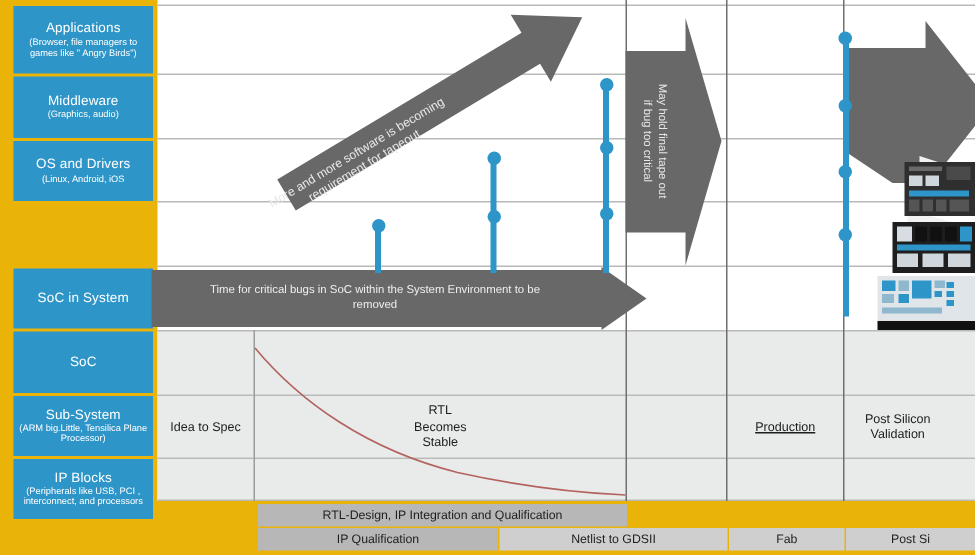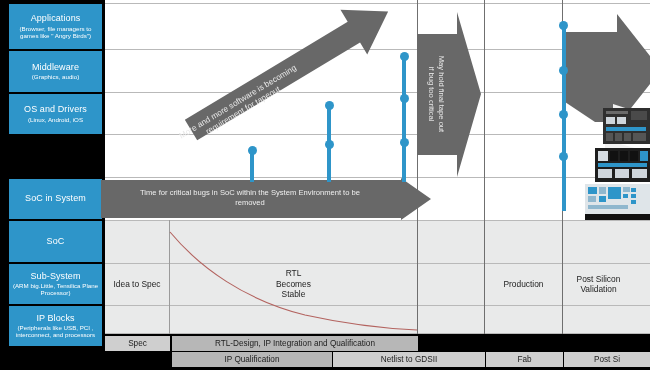--- a/index.html
+++ b/index.html
@@ -1,21 +1,21 @@
 <!DOCTYPE html>
 <html><head>
 <meta charset="utf-8">
 <style>
   * { box-sizing: border-box; margin:0; padding:0; }
   html,body{
     width:650px; height:370px; overflow:hidden;
     background:#ffffff;
     font-family:"Liberation Sans", sans-serif;
   }
-  #root{ position:relative; width:650px; height:370px; background:#000000; }
+  #root{ position:relative; width:650px; height:370px; background:#eab308; }
 
   
   #layer-column{ position:absolute; left:0; top:0; width:105px; height:370px; }
   .layer-block{
     position:absolute; left:9px; width:93px;
     background:#2e95c9; color:#ffffff;
     display:flex; flex-direction:column; align-items:center; justify-content:center;
     text-align:center; padding:1px 2px; line-height:1.05;
   }
   .layer-title{ font-size:9px; letter-spacing:.1px; }
@@ -116,21 +116,21 @@
     </svg>
 
     <div class="phase-cell" style="left:0px;top:263px;width:64px;height:42px;">
       <span>Idea to Spec</span>
     </div>
     <div class="phase-cell" style="left:65px;top:263px;width:247px;height:42px;white-space:pre-line;">
       <span>RTL
 Becomes
 Stable</span>
     </div>
-    <div class="phase-cell" style="left:380px;top:263px;width:77px;height:42px;">
+    <div class="phase-cell" style="left:380px;top:263px;width:77px;height:42px;text-decoration:underline;">
       <span>Production</span>
     </div>
     <div class="phase-cell" style="left:450px;top:263px;width:87px;height:42px;white-space:pre-line;align-items:center;">
       <span>Post Silicon
 Validation</span>
     </div>
 
     <svg class="arrow-svg" style="left:-4px;top:178px;" width="330" height="42" viewBox="0 0 330 42">
       <polygon points="0,2 300,2 300,0 330,21 300,42 300,40 0,40" fill="#686868"></polygon>
     </svg>
@@ -217,23 +217,20 @@
     <div class="lolli-dot" style="left:294.5px;top:138px;"></div>
 
     <div class="lolli" style="left:457px;top:26px;height:185px;"></div>
     <div class="lolli-dot" style="left:454px;top:21px;"></div>
     <div class="lolli-dot" style="left:454px;top:66px;"></div>
     <div class="lolli-dot" style="left:454px;top:110px;"></div>
     <div class="lolli-dot" style="left:454px;top:152px;"></div>
 
   </div>
 
-  <div class="bar bar-light" style="left:105px;top:336px;width:65px;height:15px;">
-    <span>Spec</span>
-  </div>
   <div class="bar bar-dark" style="left:172px;top:336px;width:246px;height:15px;">
     <span>RTL-Design, IP Integration and Qualification</span>
   </div>
 
   <div class="bar bar-dark" style="left:172px;top:352px;width:160px;height:15px;">
     <span>IP Qualification</span>
   </div>
   <div class="bar bar-light" style="left:333px;top:352px;width:152px;height:15px;">
     <span>Netlist to GDSII</span>
   </div>

